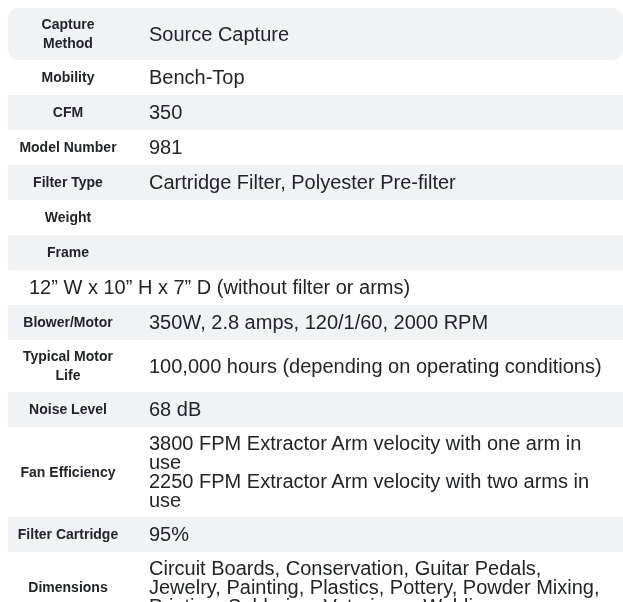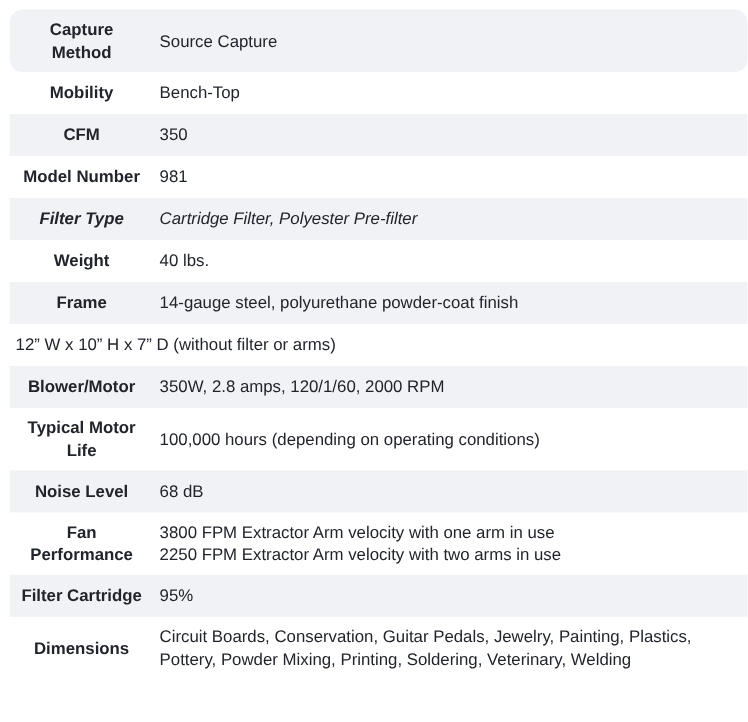--- a/index.html
+++ b/index.html
@@ -34,23 +34,24 @@
     text-align: center;
     font-weight: 700;
     font-size: 14px;
     line-height: 19px;
     color: #21242b;
   }
   .spec-value {
     flex: 1;
     box-sizing: border-box;
     padding: 7px 12px 7px 5px;
-    font-size: 14px;
+    font-size: 20px;
     line-height: 19px;
     color: #21242b;
+    margin-left: 16px;
   }
   .value-line {
     margin: 0;
   }
 </style>
 </head>
 <body>
 
 <div class="spec-table" id="spec-table">
   <div class="spec-row shaded" style="background: rgb(241, 242, 246); border-radius: 11px;">
@@ -74,39 +75,33 @@
       </div>
   </div>
 
   <div class="spec-row">
     <div class="spec-label">Model Number</div>
     <div class="spec-value">
         <div class="value-line">981</div>
       </div>
   </div>
 
-  <div class="spec-row shaded" style="background: rgb(241, 242, 246); font-style: italic;">
+  <div class="spec-row shaded" style="background: rgb(241, 242, 246);">
     <div class="spec-label">Filter Type</div>
     <div class="spec-value">
         <div class="value-line">Cartridge Filter, Polyester Pre-filter</div>
       </div>
   </div>
 
   <div class="spec-row">
     <div class="spec-label">Weight</div>
-    <div class="spec-value">
-        <div class="value-line">40 lbs.</div>
-      </div>
   </div>
 
   <div class="spec-row shaded" style="background: rgb(241, 242, 246);">
     <div class="spec-label">Frame</div>
-    <div class="spec-value">
-        <div class="value-line">14-gauge steel, polyurethane powder-coat finish</div>
-      </div>
   </div>
 
   <div class="spec-row">
     <div class="spec-value">
         <div class="value-line">12” W x 10” H x 7” D (without filter or arms)</div>
       </div>
   </div>
 
   <div class="spec-row shaded" style="background: rgb(241, 242, 246);">
     <div class="spec-label">Blower/Motor</div>
@@ -123,21 +118,21 @@
   </div>
 
   <div class="spec-row shaded" style="background: rgb(241, 242, 246); align-items: center;">
     <div class="spec-label">Noise Level</div>
     <div class="spec-value">
         <div class="value-line">68 dB</div>
       </div>
   </div>
 
   <div class="spec-row">
-    <div class="spec-label">Fan Performance</div>
+    <div class="spec-label">Fan Efficiency</div>
     <div class="spec-value">
         <div class="value-line">3800 FPM Extractor Arm velocity with one arm in use</div>
         <div class="value-line">2250 FPM Extractor Arm velocity with two arms in use</div>
       </div>
   </div>
 
   <div class="spec-row shaded" style="background: rgb(241, 242, 246);">
     <div class="spec-label">Filter Cartridge</div>
     <div class="spec-value">
         <div class="value-line">95%</div>

